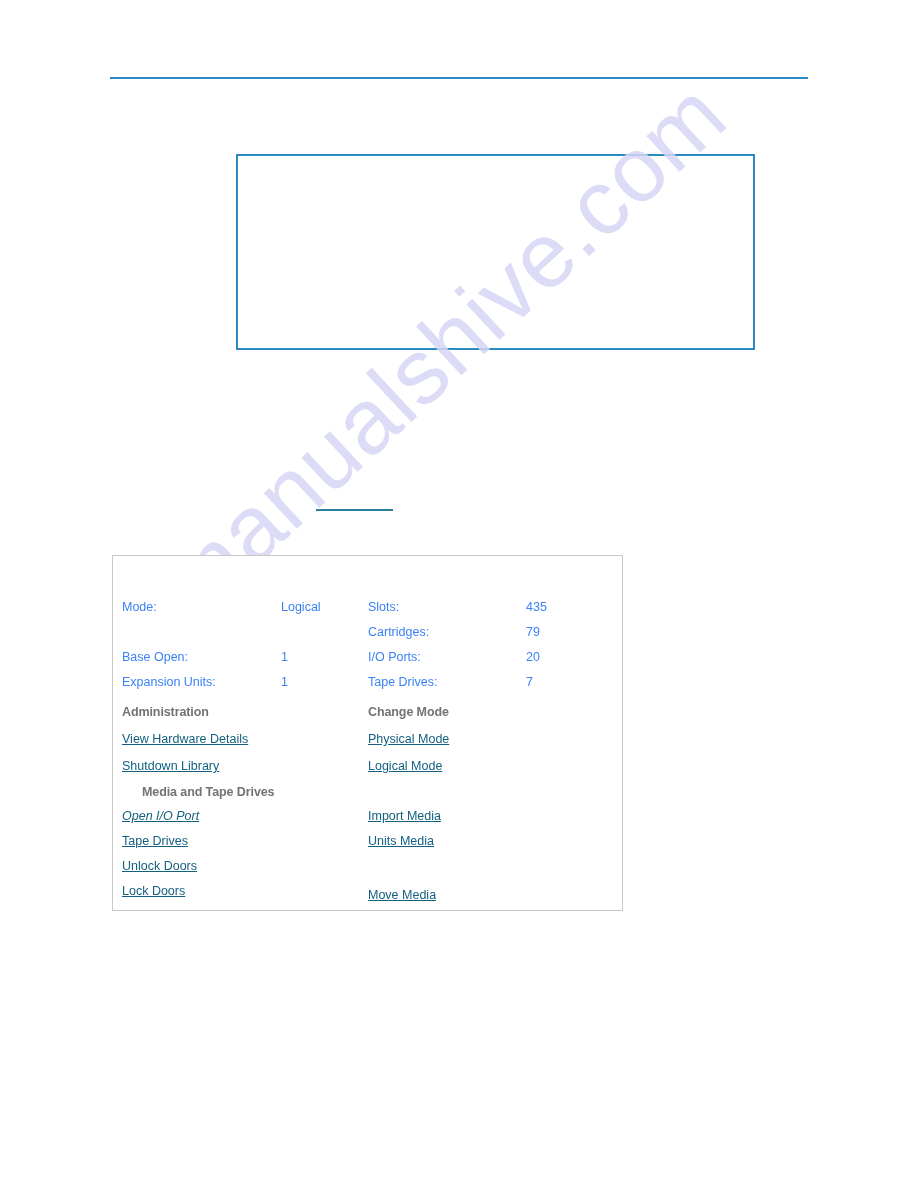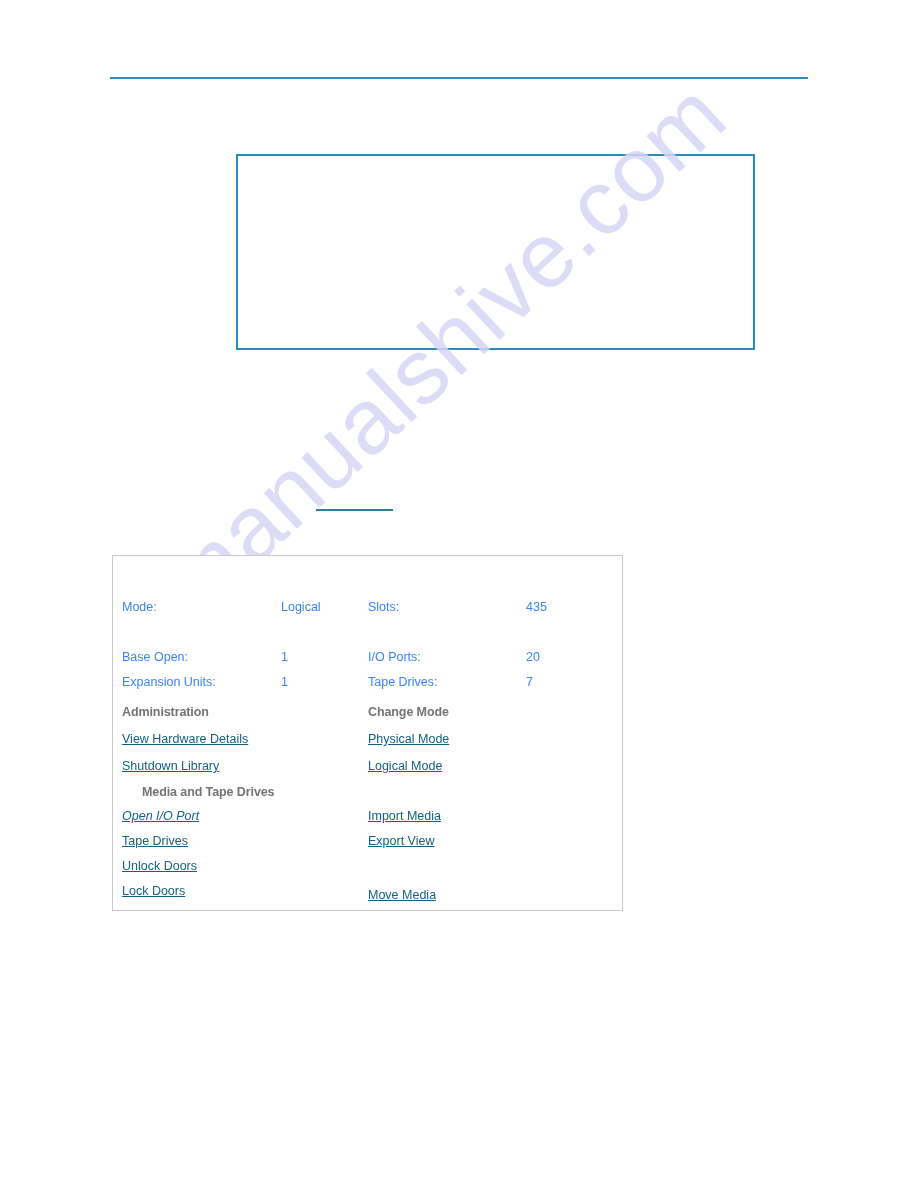--- a/index.html
+++ b/index.html
@@ -168,20 +168,26 @@
 
   <div class="panel-body">
 
     <div class="stat-row" style="top:44px;">
       <span class="c-label-1">Mode:</span>
       <span class="c-value-1">Logical</span>
       <span class="c-label-2">Slots:</span>
       <span class="c-value-2">435</span>
     </div>
 
+    <div class="stat-row" style="top:69px;">
+      <span class="c-label-1"></span>
+      <span class="c-value-1"></span>
+      <span class="c-label-2">Cartridges:</span>
+      <span class="c-value-2">79</span>
+    </div>
 
     <div class="stat-row" style="top:94px;">
       <span class="c-label-1">Base Open:</span>
       <span class="c-value-1">1</span>
       <span class="c-label-2">I/O Ports:</span>
       <span class="c-value-2">20</span>
     </div>
 
     <div class="stat-row" style="top:119px;">
       <span class="c-label-1">Expansion Units:</span>
@@ -198,21 +204,21 @@
 
     <div class="panel-link col-a" style="top:203px;">Shutdown Library</div>
     <div class="panel-link col-b" style="top:203px;text-decoration:underline;">Logical Mode</div>
 
     <div class="section-head col-a" style="top:229px;padding-left:20px;">Media and Tape Drives</div>
 
     <div class="panel-link col-a" style="top:253px;font-style:italic;">Open I/O Port</div>
     <div class="panel-link col-b" style="top:253px;">Import Media</div>
 
     <div class="panel-link col-a" style="top:278px;">Tape Drives</div>
-    <div class="panel-link col-b" style="top:278px;">Export View</div>
+    <div class="panel-link col-b" style="top:278px;">Units Media</div>
 
     <div class="panel-link col-a" style="top:303px;">Unlock Doors</div>
     <div class="panel-link col-b" style="top:303px;margin-top:29px;">Move Media</div>
 
     <div class="panel-link col-a" style="top:328px;">Lock Doors</div>
 
   </div>
 </div>
 
 <div class="watermark">

